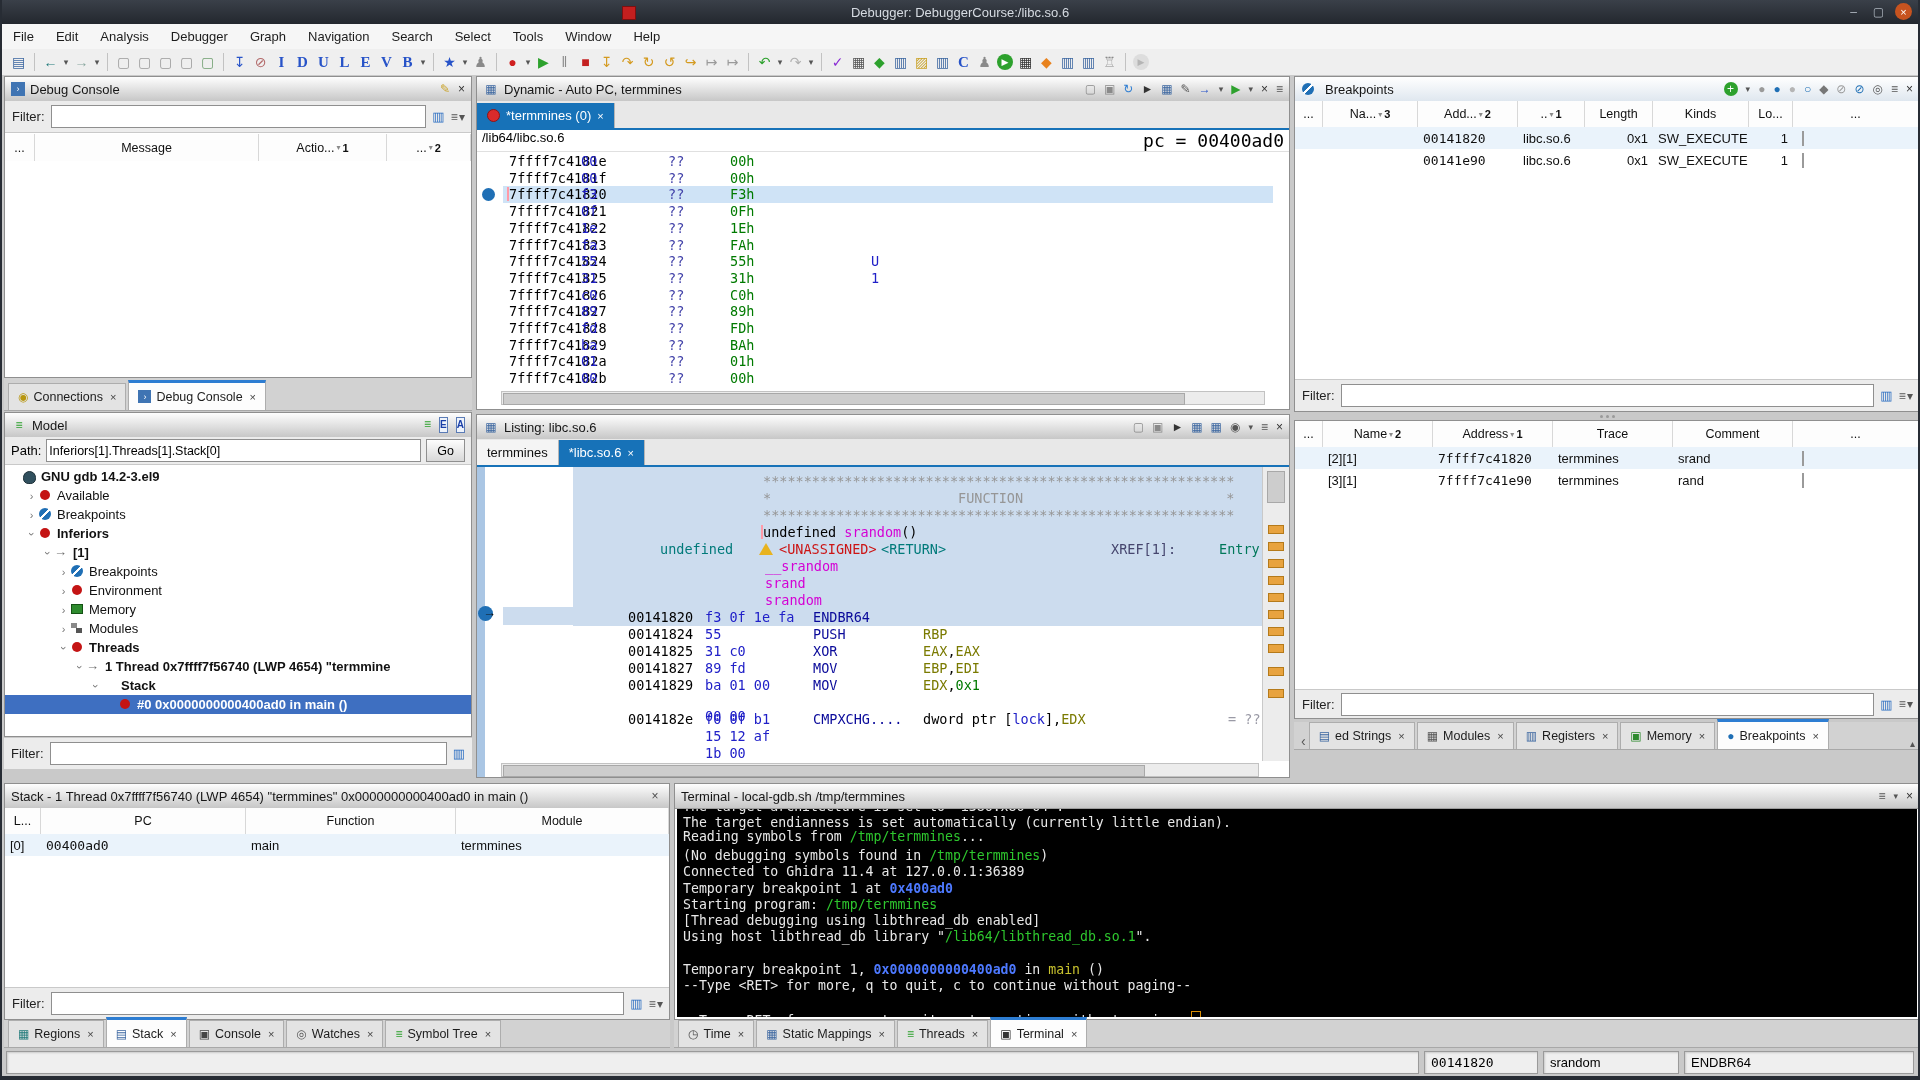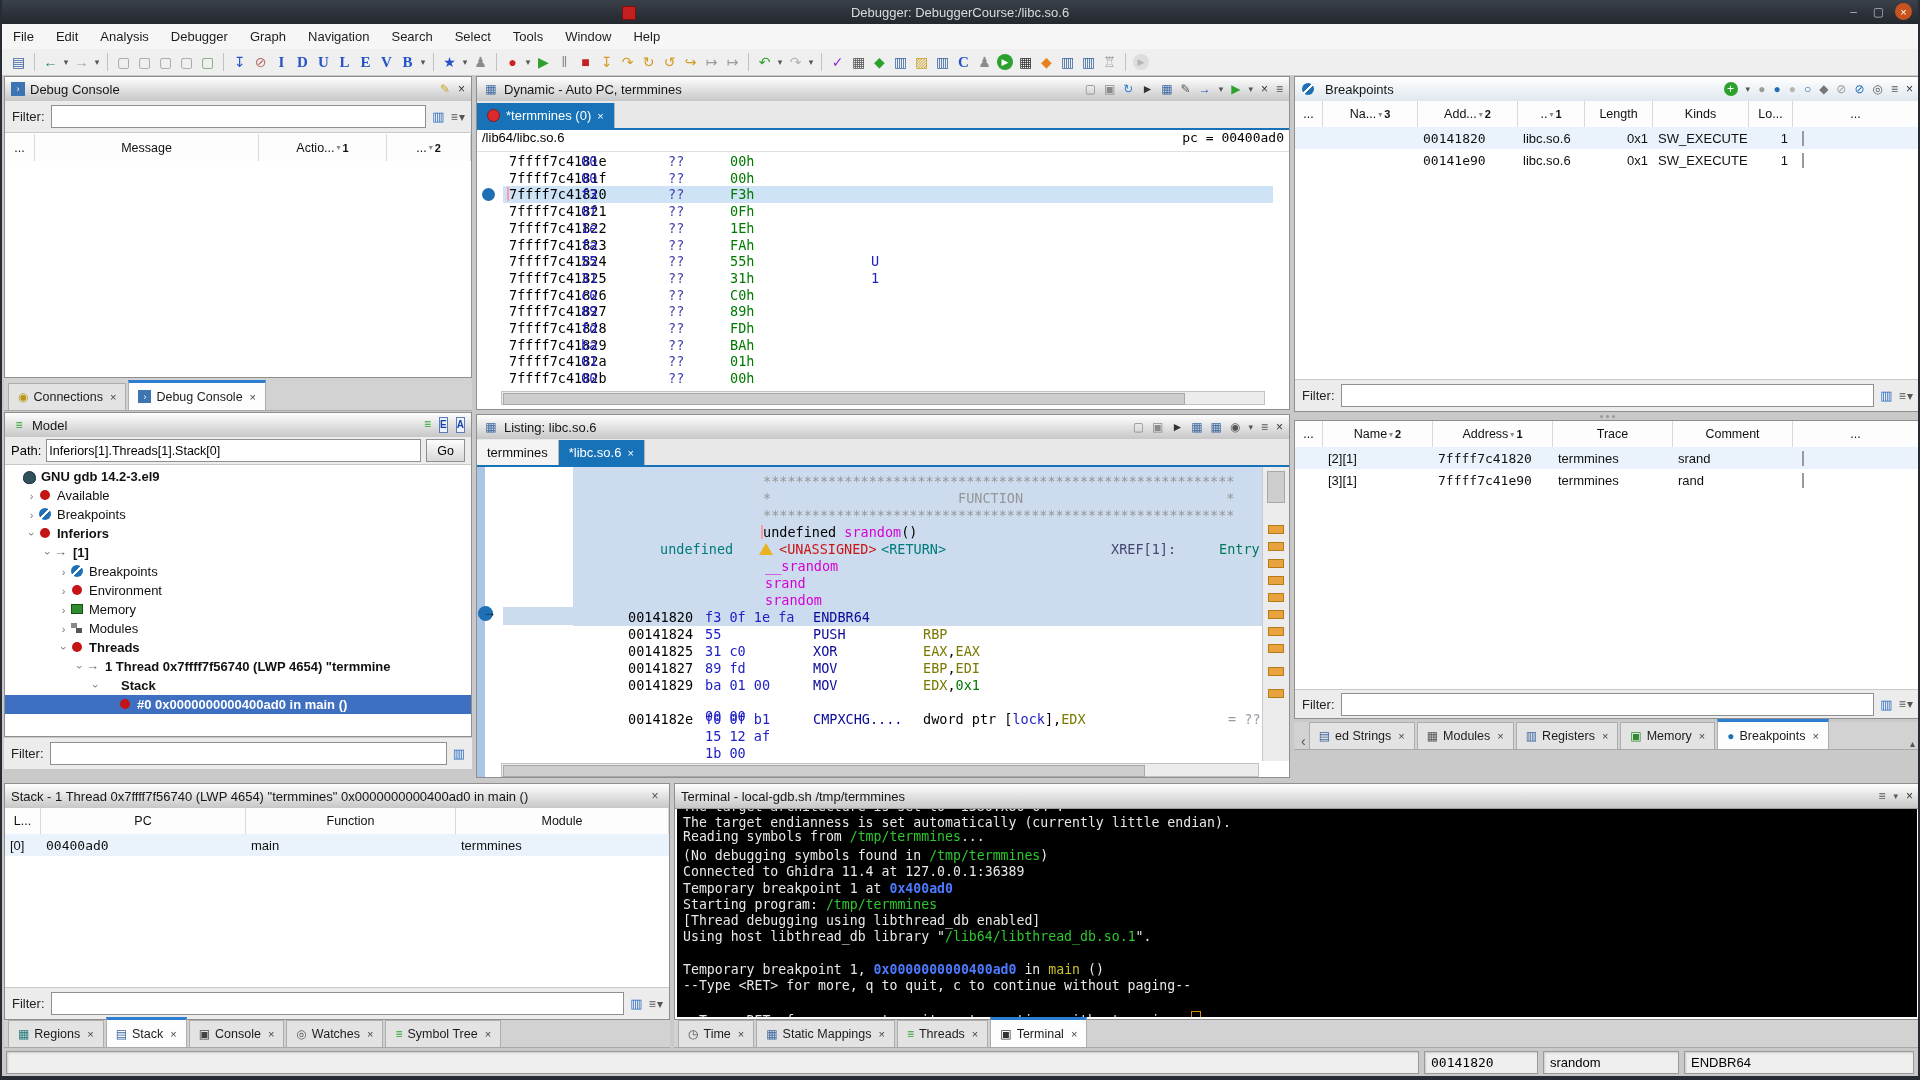--- a/index.html
+++ b/index.html
@@ -443,21 +443,21 @@
     <div class="doc-tabs" style="top:24px;height:27px;">
       <div class="dtab active">
         <span class="reddot"></span>
         <span>*termmines (0)</span>
         <span class="x">×</span>
       </div>
     </div>
     <div style="position:absolute;top:53px;left:0;right:0;height:22px;background:#fff;border-bottom:1px solid #e0e0e0;display:flex;padding:0 5px;font-size:13px;box-sizing:border-box;">
       <span>/lib64/libc.so.6</span>
       <span class="grow" style="flex:1;"></span>
-      <span class="mono" style="font-size:13px;">pc = 00400ad0</span>
+      <span class="mono" style="font-size:18px;">pc = 00400ad0</span>
     </div>
     <div id="hex-rows" class="mono" style="position:absolute;top:76px;left:0;right:0;bottom:22px;background:#fff;overflow:hidden;">
         <div class="hexrow" style="top: 0px;">
           <span class="hex-addr" style="left: 32px;">7ffff7c4181e</span>
           <span class="hex-byte" style="left: 104px;">00</span>
           <span class="hex-q" style="left: 191px;">??</span>
           <span class="hex-val" style="left: 253px;">00h</span>
         </div>
         <div class="hexrow" style="top: 16.7px;">
           <span class="hex-addr" style="left: 32px;">7ffff7c4181f</span>

